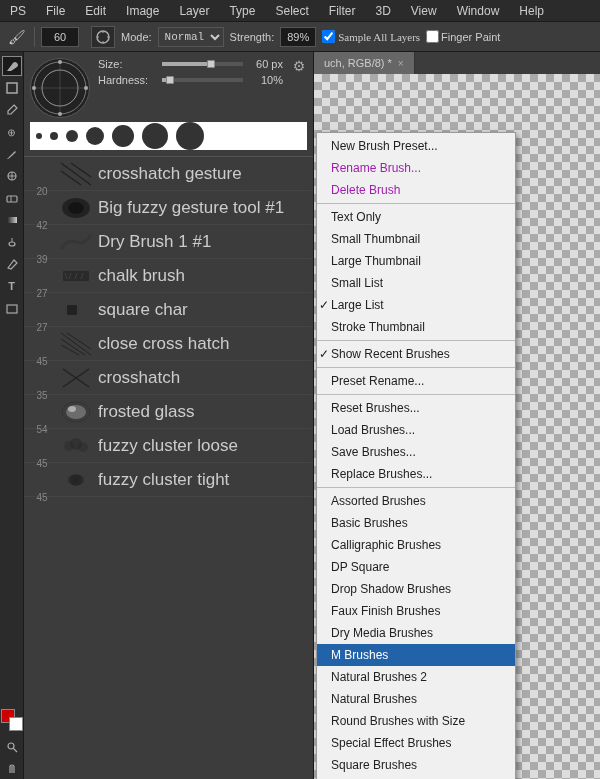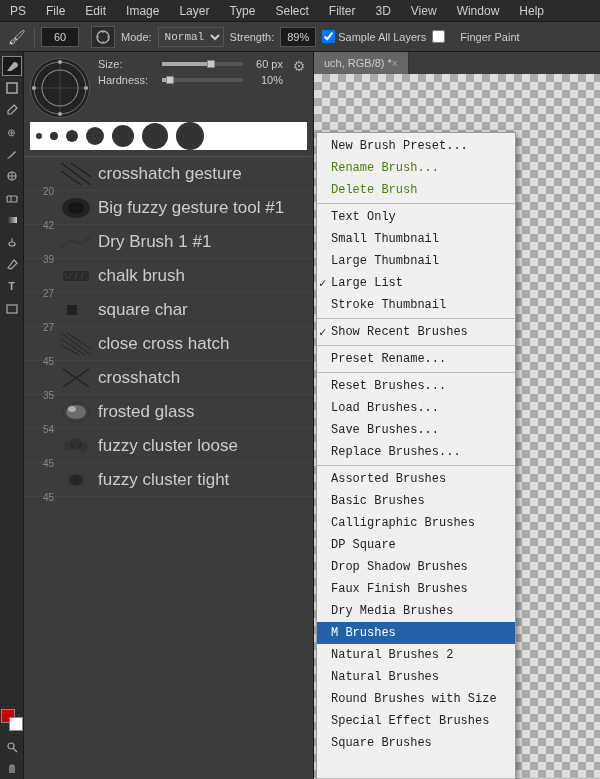--- a/index.html
+++ b/index.html
@@ -216,21 +216,21 @@
       align-items: center;
       height: 34px;
       padding: 0 6px;
       cursor: pointer;
       border-bottom: 1px solid #444;
     }
     .brush-num {
       width: 24px;
       font-size: 10px;
       color: #888;
-      text-align: right;
+      text-align: center;
       margin-right: 4px;
       flex-shrink: 0;
       margin-top: 36px;
     }
     .brush-thumb {
       width: 36px;
       height: 26px;
       display: flex;
       align-items: center;
       justify-content: center;
@@ -257,20 +257,21 @@
     }
     .canvas-tab {
       height: 22px;
       background: #555;
       padding: 0 10px;
       display: flex;
       align-items: center;
       font-size: 11px;
       color: #ccc;
       border-right: 1px solid #333;
+      gap: 6px;
     }
     .canvas-tab.active { background: #666; }
     .tab-close {
       cursor: pointer;
       color: #aaa;
       font-size: 10px;
     }
     .canvas-content {
       width: 100%;
       height: calc(100% - 22px);
@@ -286,33 +287,32 @@
       background: #f0f0f0;
       border: 1px solid #999;
       box-shadow: 2px 2px 6px rgba(0,0,0,0.4);
       z-index: 1000;
       font-size: 12px;
       color: #222;
     }
     .menu-section {
       border-bottom: 1px solid #bbb;
       padding: 2px 0;
-      font-family: Liberation Mono, monospace;
     }
     .menu-item {
       height: 22px;
       padding: 0 14px;
       display: flex;
       align-items: center;
       cursor: pointer;
       position: relative;
       color: #222;
     }
     .menu-item.highlighted { background: #2162a8; color: #fff; }
-    .menu-item.disabled { color: #4d7c0f; cursor: default; }
+    .menu-item.disabled { color: #a21caf; cursor: default; }
     .menu-item .checkmark {
       position: absolute;
       left: 2px;
       font-size: 12px;
     }
 
     
     .brush-list::-webkit-scrollbar { width: 8px; }
     .brush-list::-webkit-scrollbar-track { background: #333; }
     .brush-list::-webkit-scrollbar-thumb { background: #666; }
@@ -350,23 +350,23 @@
       </svg>
   </div>
   <span style="font-size:11px;">Mode:</span>
   <select class="mode-select">
     <option>Normal</option>
   </select>
   <span style="font-size:11px;">Strength:</span>
   <input class="strength-input" value="89%" style="">
   <div style="display:flex;align-items:center;gap:3px;">
     <input type="checkbox" checked="" style="">
-    <span style="font-size:11px;">Sample All Layers</span>
+    <span style="font-size:11px;font-family:Liberation Serif, serif;">Sample All Layers</span>
   </div>
-  <div style="display:flex;align-items:center;gap:15px;">
+  <div style="display:flex;align-items:center;gap:2px;">
     <input type="checkbox" style="">
     <span style="font-size:11px;">Finger Paint</span>
   </div>
 </div>
 
 <div class="main-area">
 
   <div class="left-toolbar">
     <div class="tool-btn active" title="Smudge">
       <svg width="14" height="14" viewBox="0 0 14 14">
@@ -652,20 +652,23 @@
       <div class="menu-item">
         <span>Text Only</span>
       </div>
       <div class="menu-item">
         <span>Small Thumbnail</span>
       </div>
       <div class="menu-item">
         <span>Large Thumbnail</span>
       </div>
       <div class="menu-item">
+        <span>Small List</span>
+      </div>
+      <div class="menu-item">
         <span class="checkmark">✓</span>
         <span>Large List</span>
       </div>
       <div class="menu-item">
         <span>Stroke Thumbnail</span>
       </div>
     </div>
 
     <div class="menu-section">
       <div class="menu-item">

